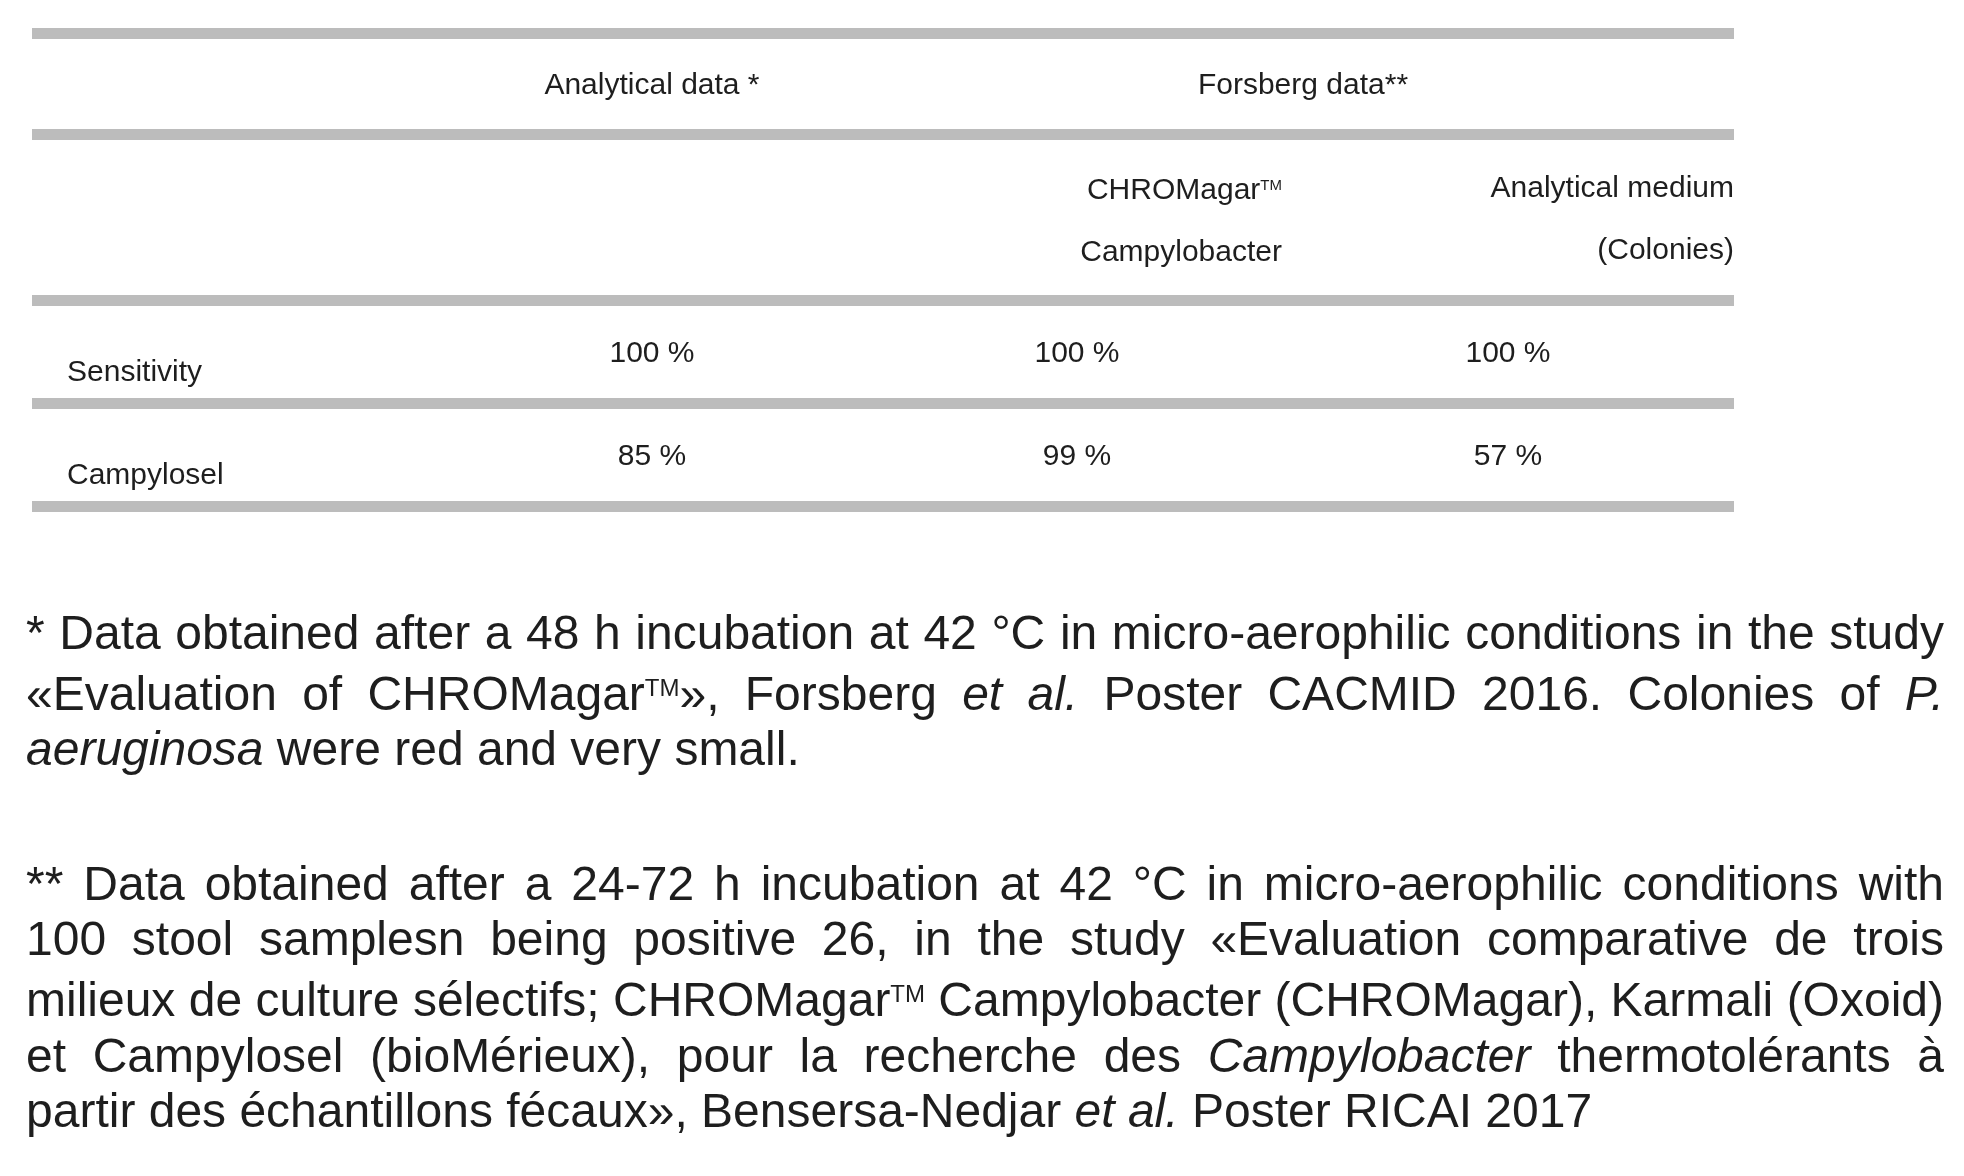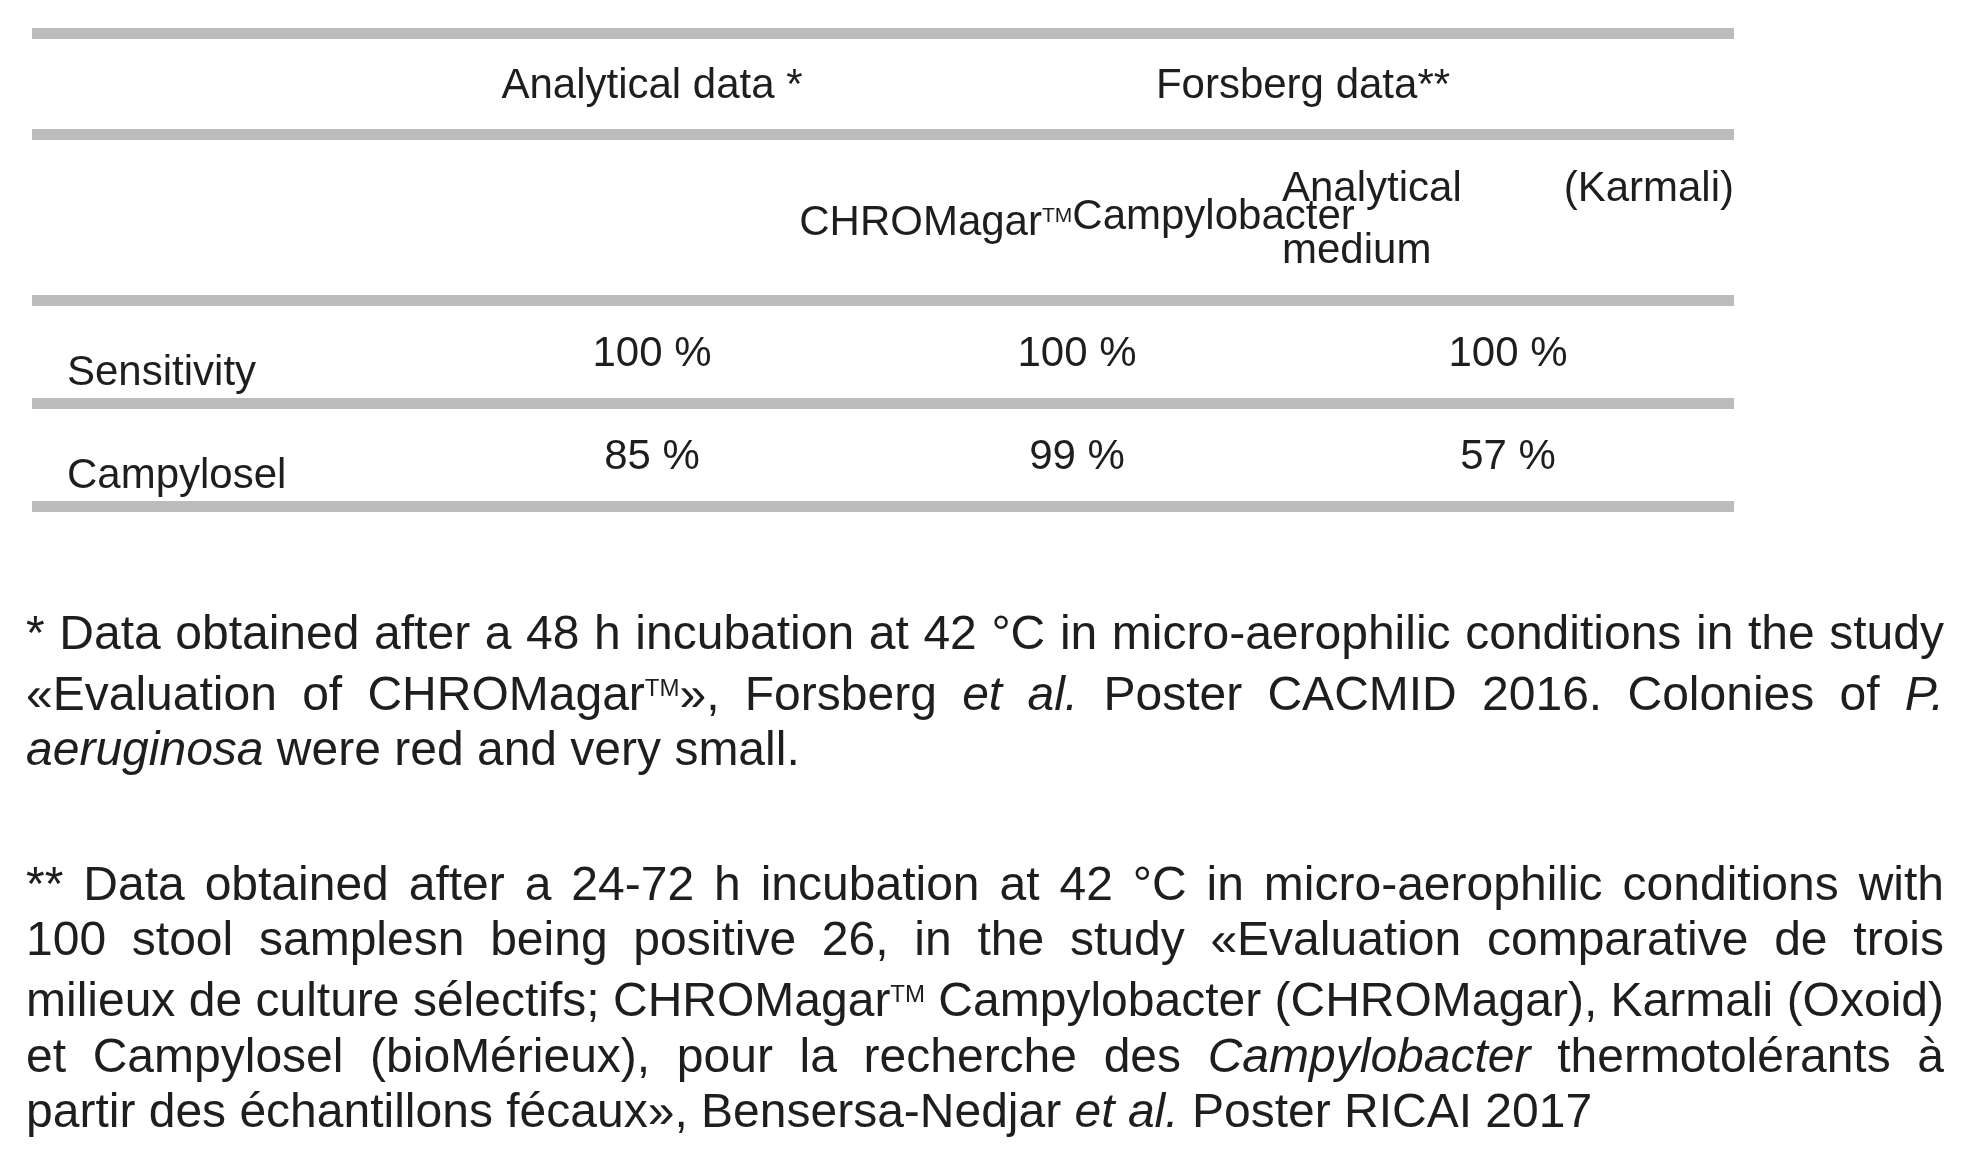--- a/index.html
+++ b/index.html
@@ -23,34 +23,34 @@
     width: 1702px;
   }
   .rule {
     height: 11px;
     background: #bcbcbc;
     width: 100%;
   }
   .trow {
     display: grid;
     align-items: center;
-    font-size: 42px;
+    font-size: 30px;
   }
   .r-group { grid-template-columns: 400px 440px 862px; height: 90px; }
   .r-sub   { grid-template-columns: 400px 440px 410px 452px; height: 155px; }
   .r-data  { grid-template-columns: 400px 440px 410px 452px; height: 92px; }
   .tcell { display: block; }
   .tcell.center { text-align: center; }
   .tcell.label { padding-left: 35px; margin-top: 38px; }
   .subhead {
     display: flex;
-    flex-direction: row;
+    flex-direction: column;
     justify-content: center;
     line-height: 62px;
-    text-align: left;
+    text-align: right;
   }
   .sup {
     font-size: 0.5em;
     vertical-align: 0.6em;
   }
 
   
   .footnotes {
     margin: 93px 0 0 26px;
     width: 1918px;
@@ -81,21 +81,21 @@
 
     <div class="trow r-sub">
       <div class="tcell"></div>
       <div class="tcell"></div>
       <div class="tcell subhead">
         <div><span>CHROMagar</span><span class="sup">TM</span></div>
         <div>Campylobacter</div>
       </div>
       <div class="tcell subhead">
         <div>Analytical medium</div>
-        <div>(Karmali)</div>
+        <div>(Colonies)</div>
       </div>
     </div>
 
     <div class="rule"></div>
 
     <div class="trow r-data">
       <div class="tcell label">Sensitivity</div>
       <div class="tcell center">100 %</div>
       <div class="tcell center">100 %</div>
       <div class="tcell center">100 %</div>

